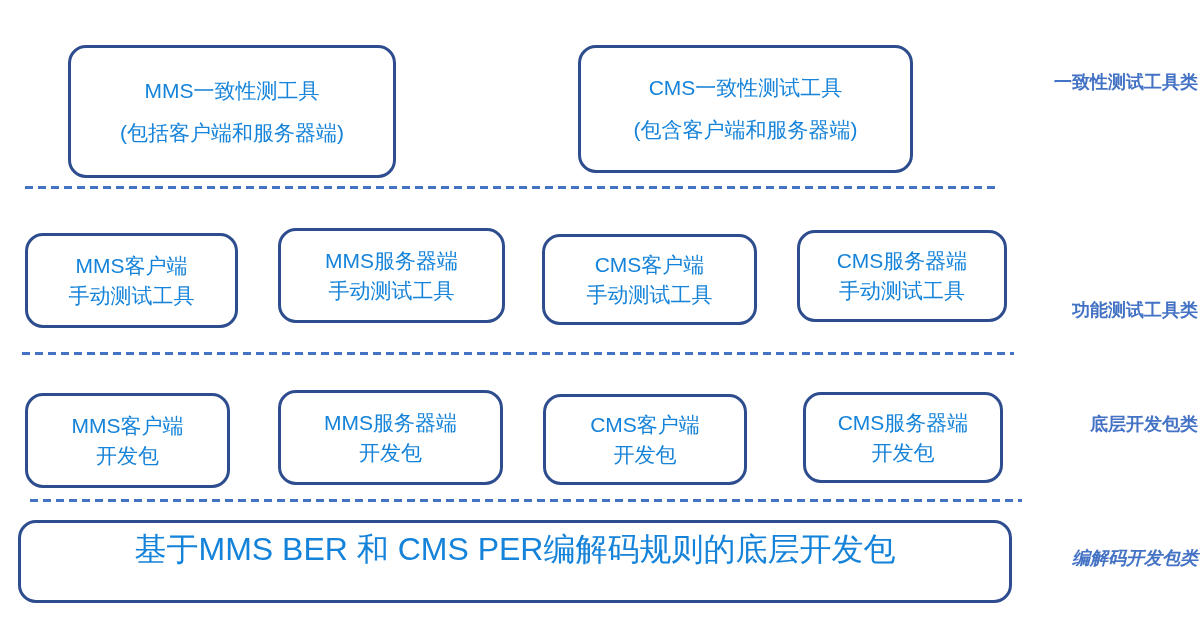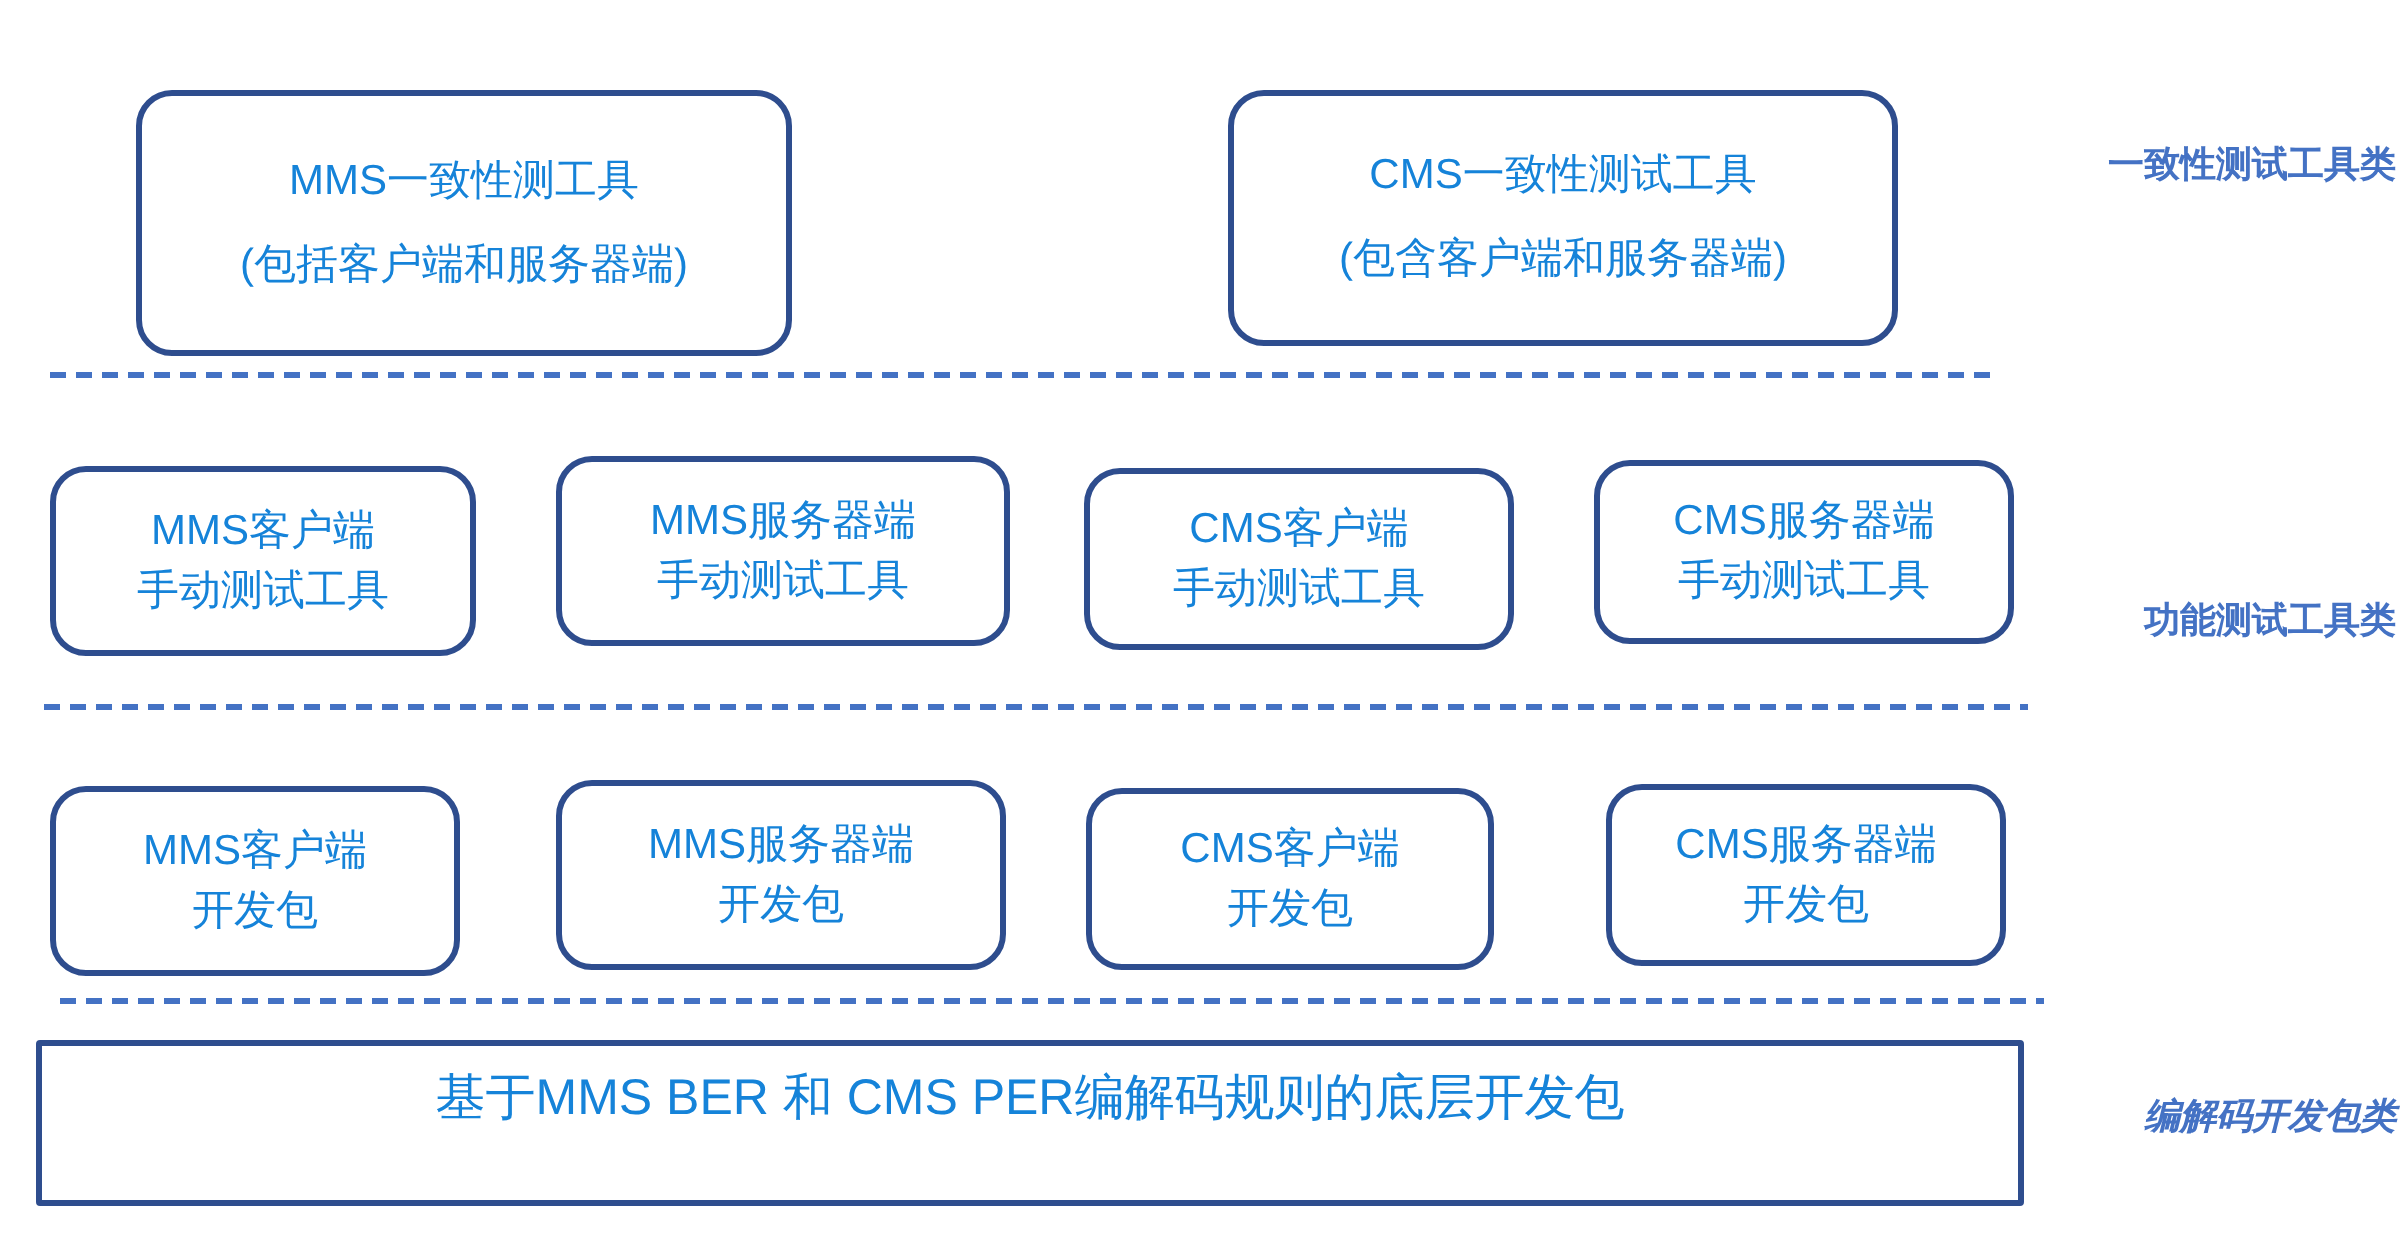--- a/index.html
+++ b/index.html
@@ -28,40 +28,40 @@
     color: #1583D9;
     font-size: 21px;
     line-height: 1.42;
     box-sizing: border-box;
   }
   .box .line { white-space: nowrap; }
   .box.wide-gap { gap: 12px; }
 
   
   .b-r1-1 { left: 68px;  top: 45px;  width: 328px; height: 133px; }
-  .b-r1-2 { left: 578px; top: 45px;  width: 335px; height: 128px; margin-left: 36px; }
+  .b-r1-2 { left: 578px; top: 45px;  width: 335px; height: 128px; }
 
   
   .b-r2-1 { left: 25px;  top: 233px; width: 213px; height: 95px; }
   .b-r2-2 { left: 278px; top: 228px; width: 227px; height: 95px; }
   .b-r2-3 { left: 542px; top: 234px; width: 215px; height: 91px; }
   .b-r2-4 { left: 797px; top: 230px; width: 210px; height: 92px; }
 
   
   .b-r3-1 { left: 25px;  top: 393px; width: 205px; height: 95px; }
   .b-r3-2 { left: 278px; top: 390px; width: 225px; height: 95px; }
   .b-r3-3 { left: 543px; top: 394px; width: 204px; height: 91px; }
   .b-r3-4 { left: 803px; top: 392px; width: 200px; height: 91px; }
 
   
   .b-r4-1 {
     left: 18px; top: 520px; width: 994px; height: 83px;
-    font-size: 25px;
+    font-size: 32px;
     padding-bottom: 24px;
-    border-radius: 2px;
+    border-radius: 18px;
   }
 
   .divider {
     position: absolute;
     height: 3px;
     background: repeating-linear-gradient(to right, #4472C4 0px, #4472C4 8px, transparent 8px, transparent 13px);
   }
   .div-1 { left: 25px; top: 186px; width: 975px; }
   .div-2 { left: 22px; top: 352px; width: 992px; }
   .div-3 { left: 30px; top: 499px; width: 992px; }
@@ -126,20 +126,21 @@
     <div class="line">开发包</div>
   </div>
   <div class="box b-r3-3">
     <div class="line">CMS客户端</div>
     <div class="line">开发包</div>
   </div>
   <div class="box b-r3-4">
     <div class="line">CMS服务器端</div>
     <div class="line">开发包</div>
   </div>
+  <div class="side-label lbl-3">底层开发包类</div>
 
   <div class="divider div-3"></div>
 
   <div class="box b-r4-1">
     <div class="line">基于MMS BER 和 CMS  PER编解码规则的底层开发包</div>
   </div>
   <div class="side-label lbl-4">编解码开发包类</div>
 
 </div>
 

